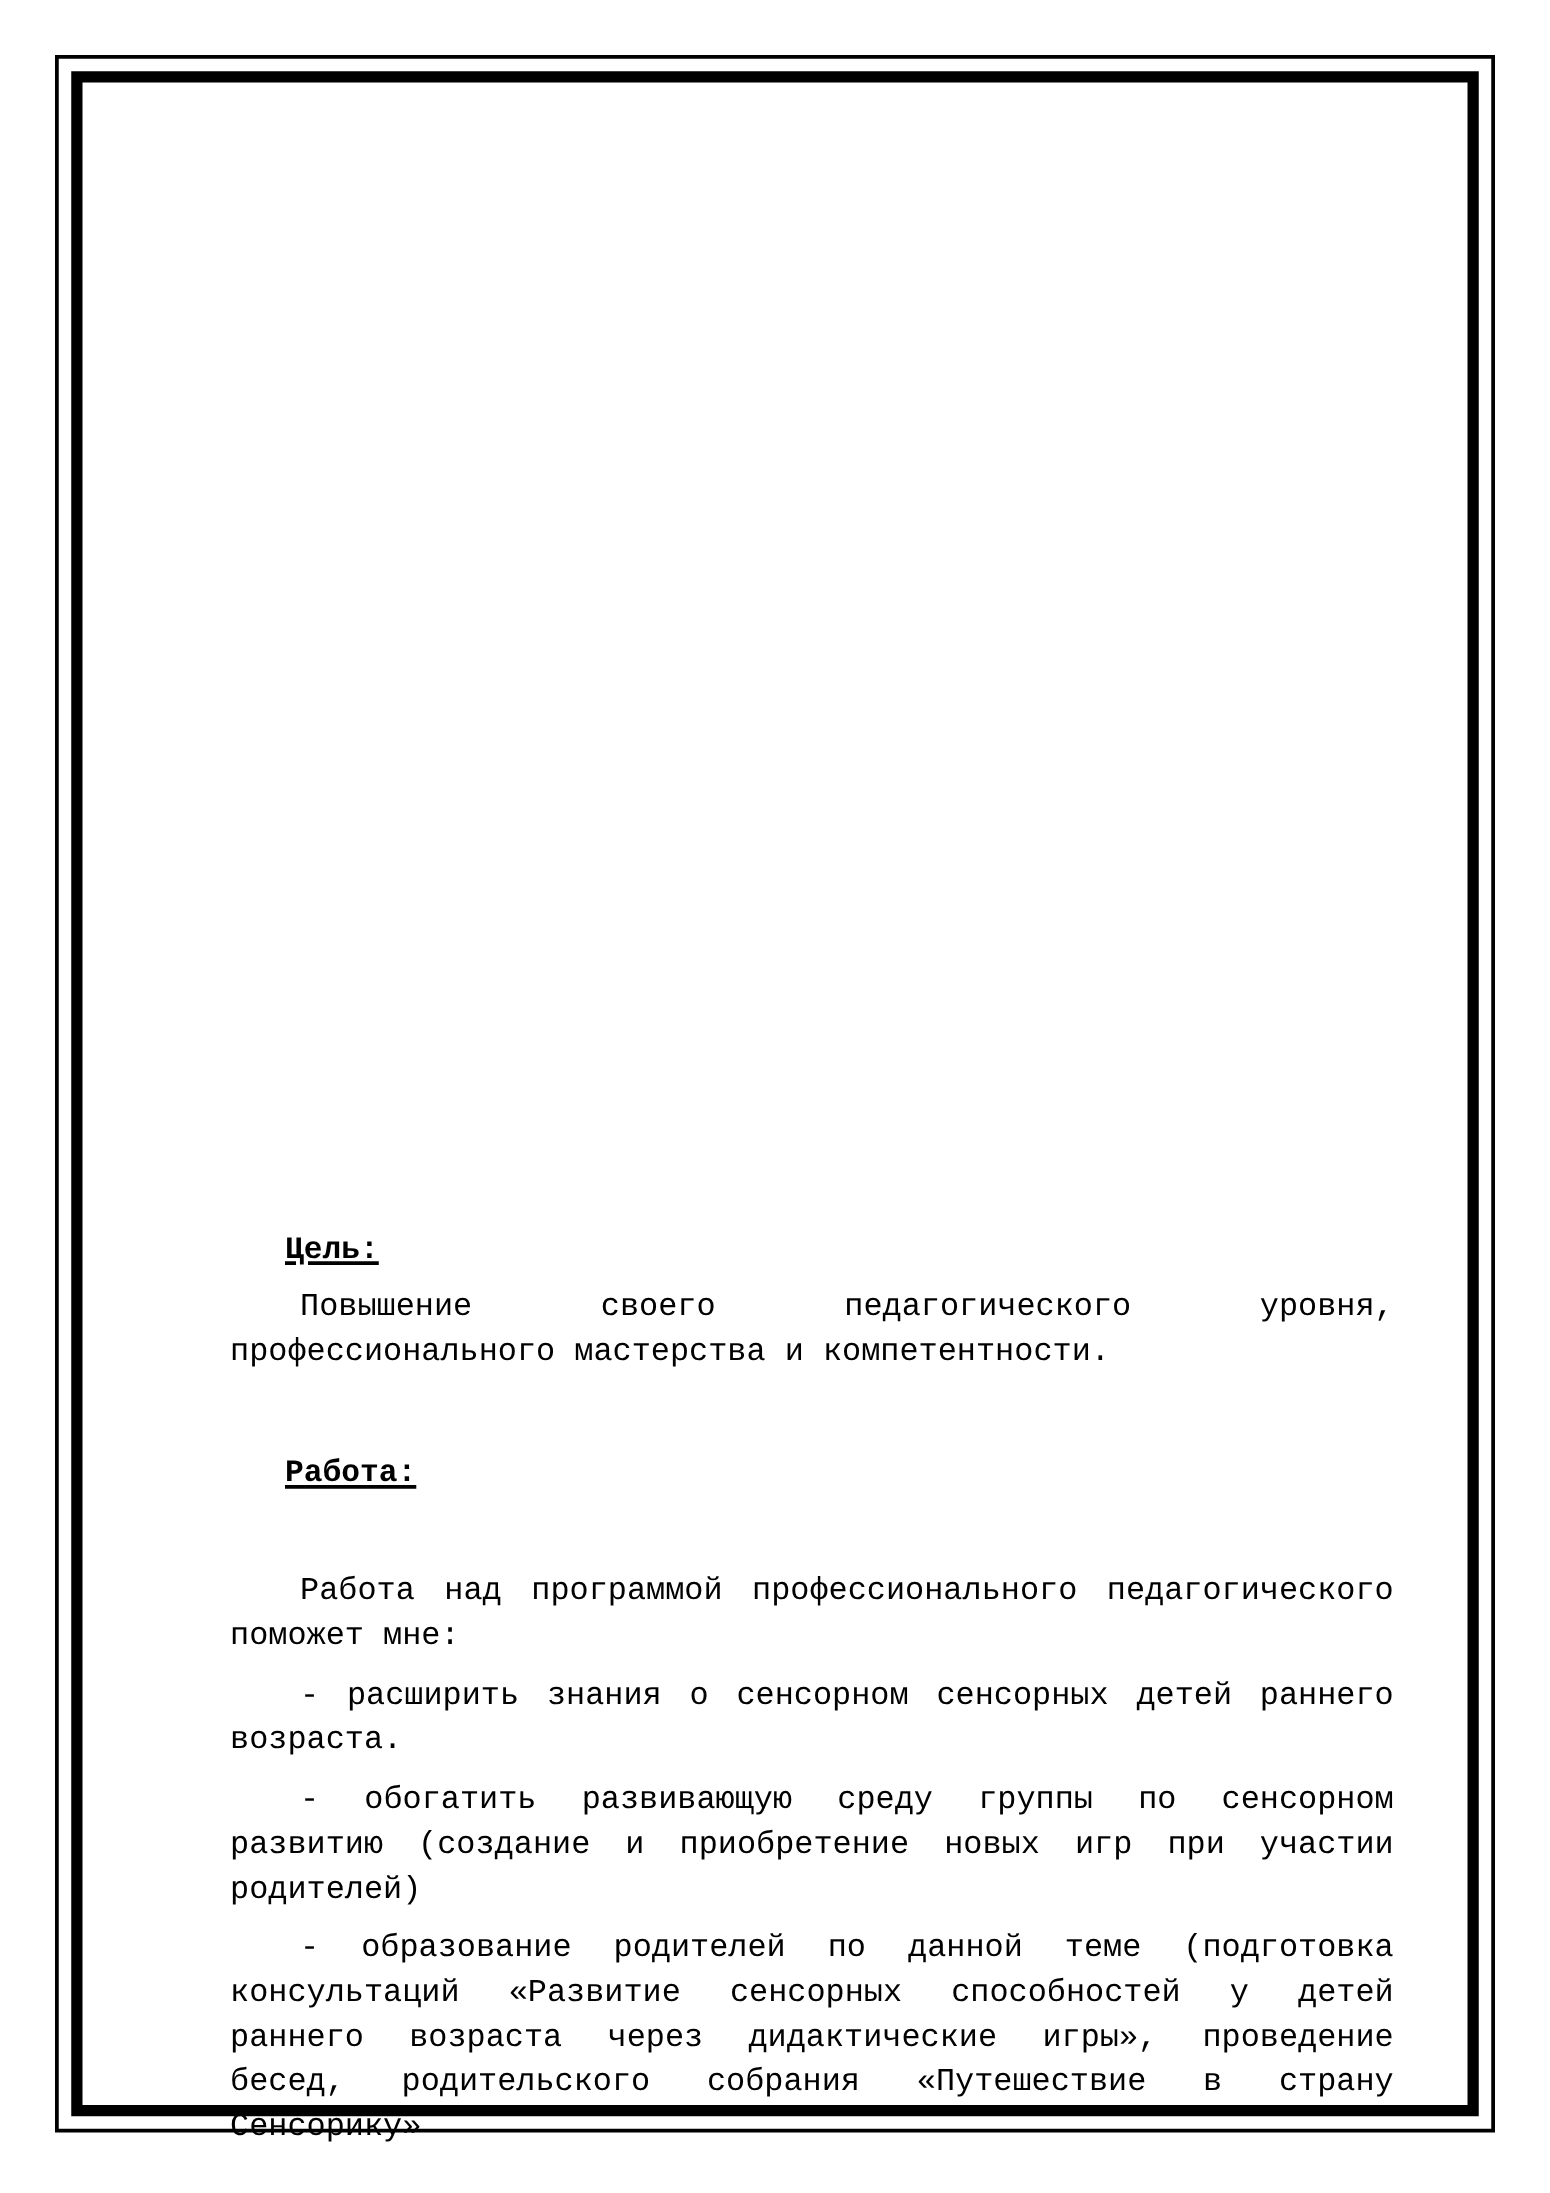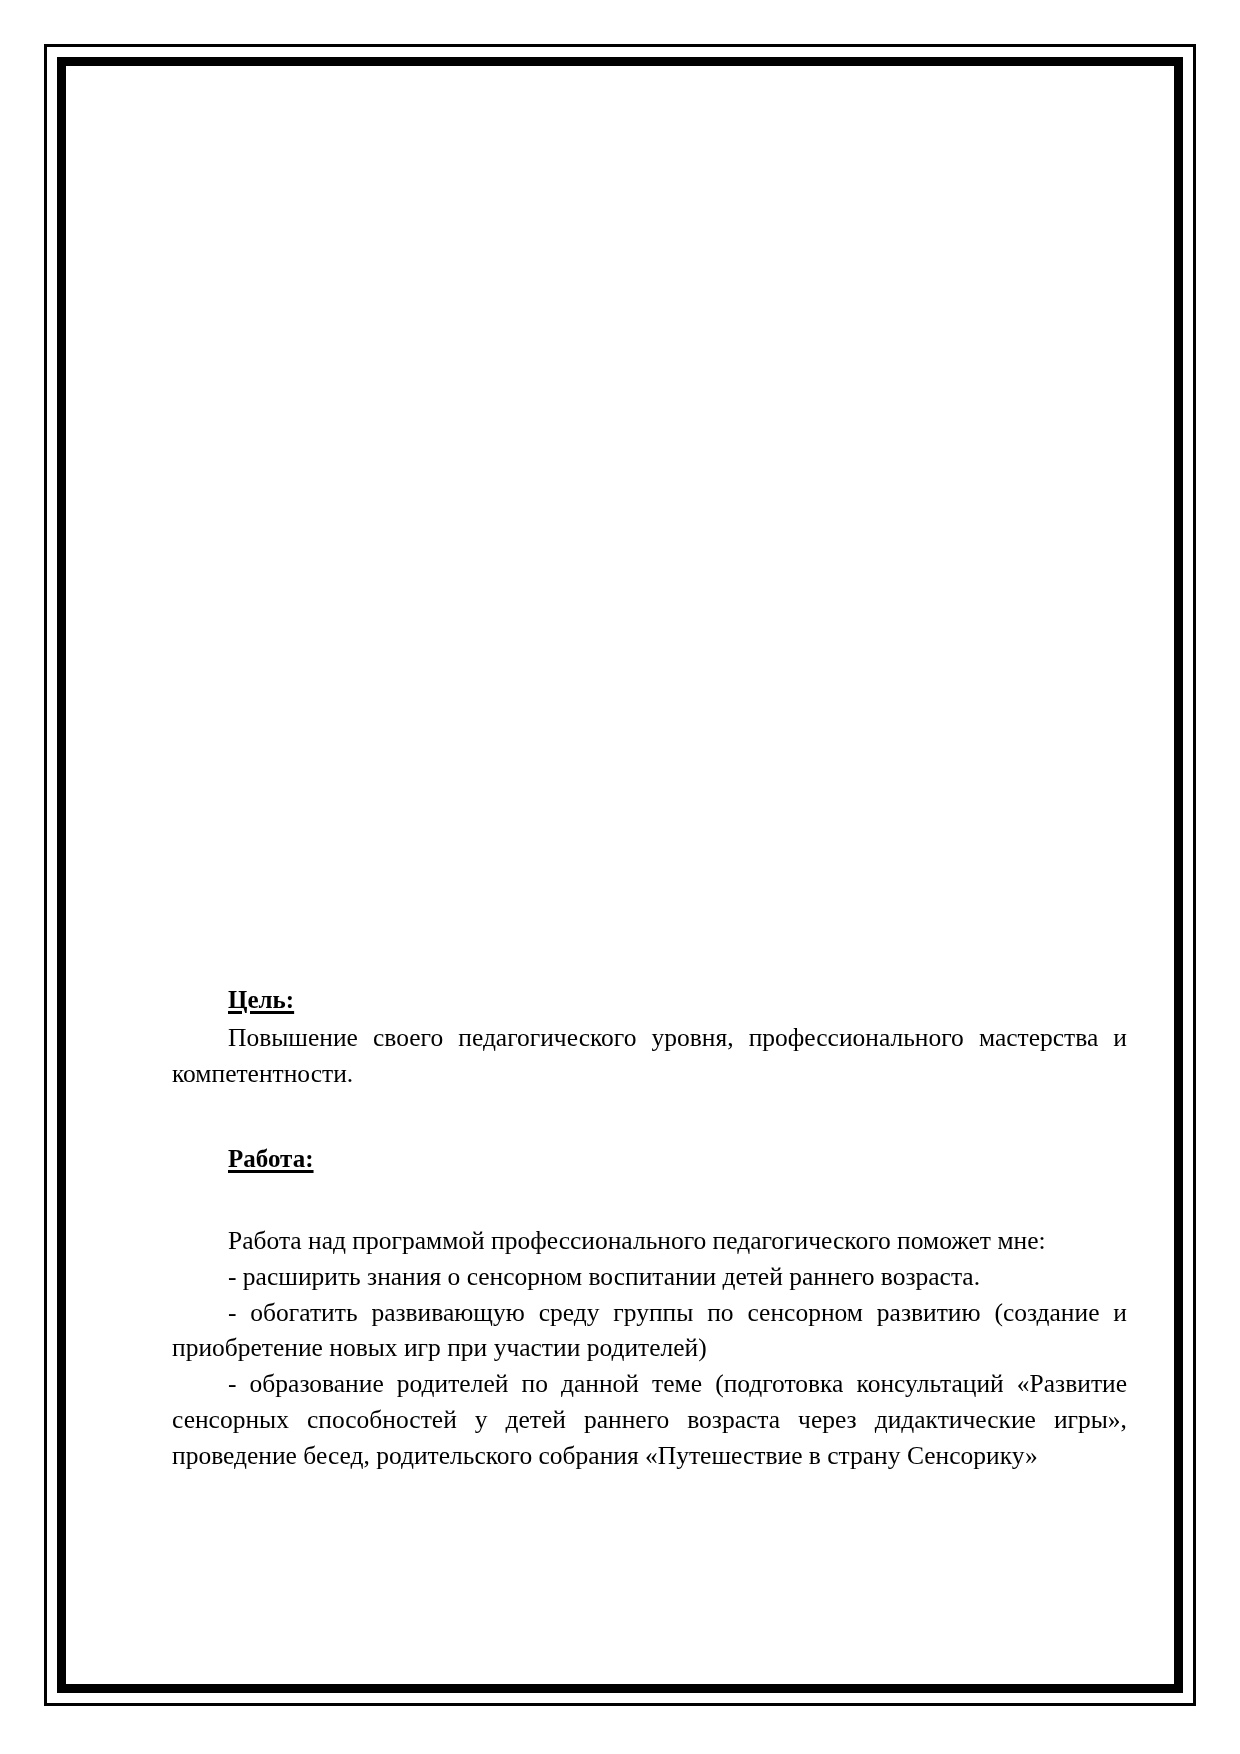--- a/index.html
+++ b/index.html
@@ -7,21 +7,21 @@
     padding: 0;
     background: #ffffff;
   }
 
   .page {
     position: relative;
     width: 1240px;
     height: 1754px;
     background: #ffffff;
     overflow: hidden;
-    font-family: Liberation Serif, serif;
+    font-family: Liberation Mono, monospace;
   }
 
   
   .border-outer {
     position: absolute;
     left: 44px;
     top: 44px;
     right: 44px;
     bottom: 48px;
     border: 3px solid #000000;
@@ -57,21 +57,21 @@
     margin: 0 0 4px 0;
     padding-left: 56px;
     color: #000000;
   }
 
   .para {
     font-size: 25.5px;
     line-height: 1.40;
     text-align: justify;
     text-justify: inter-word;
-    margin: 0;
+    margin: 12px;
     color: #000000;
     hyphens: none;
   }
 
   .para.indent {
     text-indent: 56px;
   }
 
   .spacer-lg { height: 52px; }
   .spacer-md { height: 44px; }
@@ -95,21 +95,21 @@
 
     <div class="spacer-lg"></div>
 
     <div class="section-objectives">
       <p class="heading">Работа:</p>
 
       <div class="spacer-md"></div>
 
       <p class="para indent">Работа над программой профессионального педагогического поможет мне:</p>
 
-      <p class="para indent">- расширить знания о сенсорном воспитании детей раннего возраста.</p>
+      <p class="para indent">- расширить знания о сенсорном сенсорных детей раннего возраста.</p>
 
       <p class="para indent">- обогатить развивающую среду группы по сенсорном развитию (создание и приобретение  новых игр при участии родителей)</p>
 
       <p class="para indent">- образование родителей по данной  теме (подготовка  консультаций «Развитие сенсорных способностей у детей раннего возраста через дидактические  игры», проведение  бесед,  родительского  собрания «Путешествие в страну Сенсорику»</p>
     </div>
 
   </div>
 
 </div>
 

